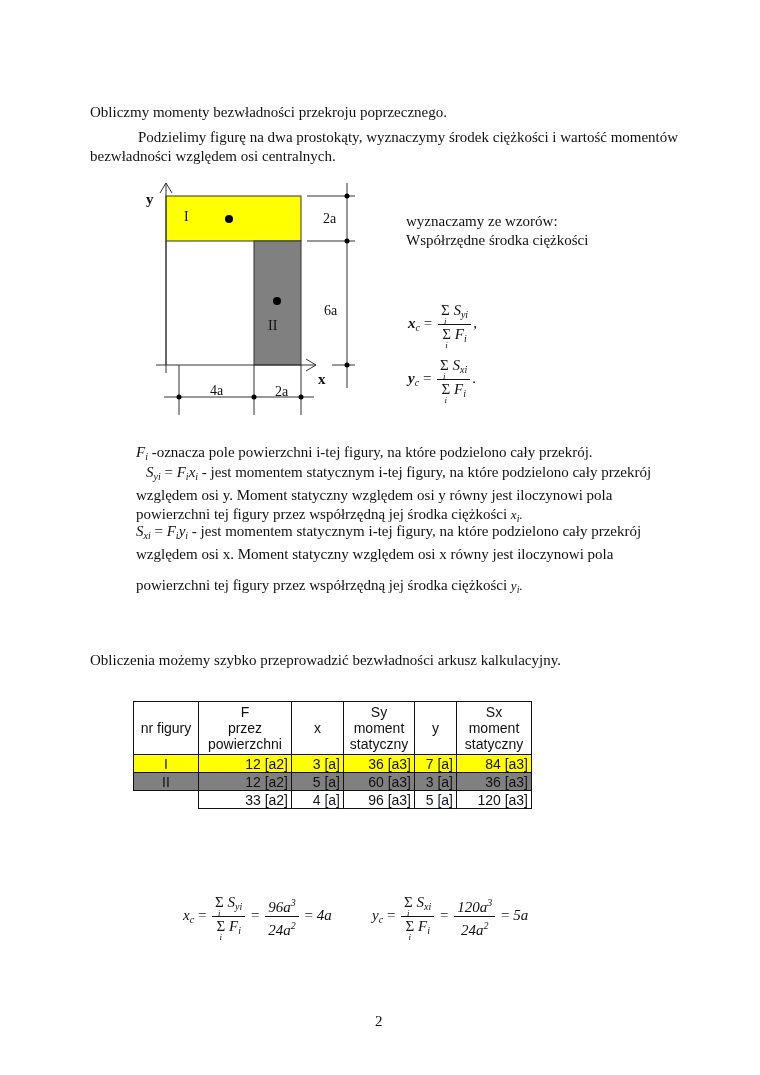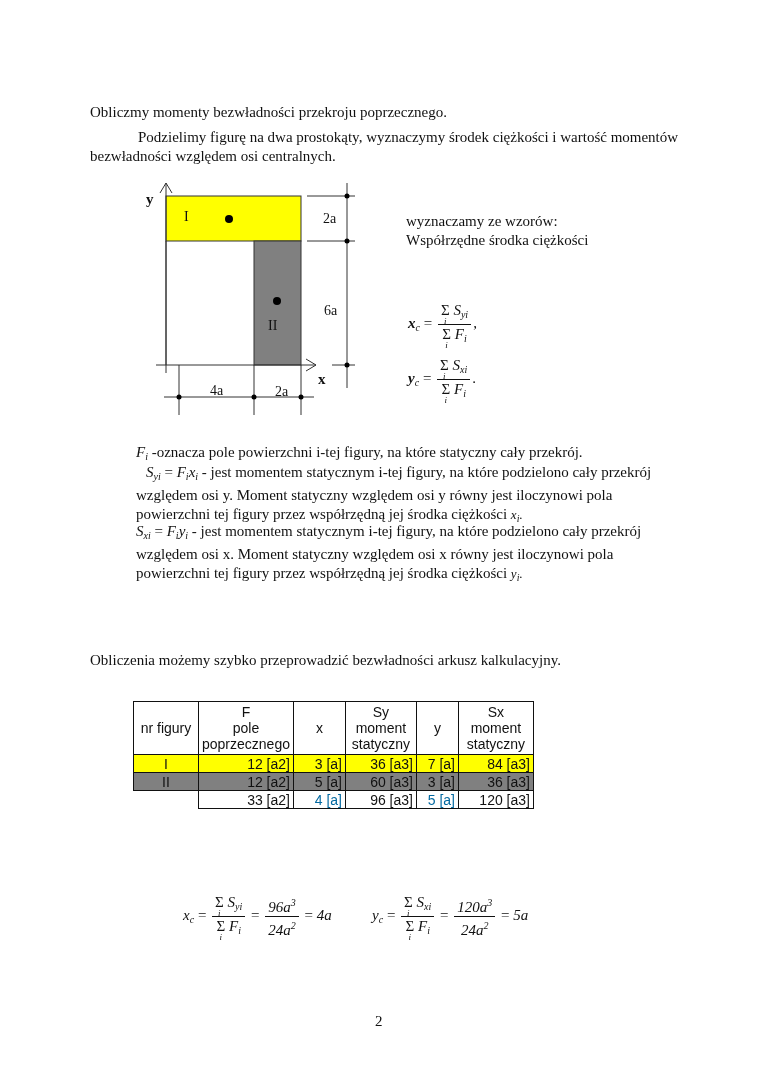--- a/index.html
+++ b/index.html
@@ -22,21 +22,21 @@
   .fline .n { font-style:normal; }
   
   #tbl { position:absolute; left:133px; top:701px; border-collapse:collapse; font-family:"Liberation Sans", sans-serif; font-size:14px; }
   #tbl td { border:1px solid #111; padding:0 3px; line-height:16px; }
   #tbl .hd td { text-align:center; vertical-align:middle; height:52px; }
   #tbl .r td { text-align:right; height:17px; }
   #tbl .yel td { background:#ffff00; }
   #tbl .gry td { background:#808080; }
   #tbl td.c { text-align:center; }
   #tbl td.none { border:none; background:transparent; }
-  .red { color:#0369a1; }
+  .red { color:#0f172a; }
 </style>
 </head>
 <body>
 
 <div class="p" style="top:93px;margin-top:10px;">Obliczmy  momenty bezwładności przekroju poprzecznego.</div>
 <div class="p" style="top:128px;margin-left:48px;">Podzielimy figurę na dwa prostokąty, wyznaczymy środek ciężkości i wartość momentów</div>
 <div class="p" style="top:147px;text-align:center;">bezwładności względem osi centralnych.</div>
 
 <div id="diagram">
   <svg width="250" height="240" viewBox="0 0 250 240" style="position:absolute;left:0;top:0">
@@ -94,38 +94,38 @@
     </span><span class="n">,</span>
 </div>
 <div class="fline" style="left:408px;top:319px;">
   <b>y</b><sub>c</sub> <span class="n">=</span>
   <span class="frac">
       <span class="num"><span class="sig">Σ<span class="i">i</span></span> S<sub>xi</sub></span>
       <span class="den"><span class="sig">Σ<span class="i">i</span></span> F<sub>i</sub></span>
     </span><span class="n">.</span>
 </div>
 
-<div class="p" style="left:136px;top:443px;"><span class="it">F<sub>i</sub></span><span> -oznacza pole powierzchni i-tej figury, na które statyczny cały przekrój.</span></div>
+<div class="p" style="left:136px;top:443px;"><span class="it">F<sub>i</sub></span><span> -oznacza pole powierzchni i-tej figury, na które podzielono cały przekrój.</span></div>
 <div class="p" style="left:146px;top:463px;"><span class="it">S<sub>yi</sub> </span>= <span class="it">F<sub>i</sub>x<sub>i</sub></span><span> - jest momentem statycznym i-tej figury, na które podzielono cały przekrój</span></div>
 <div class="p" style="left:136px;top:486px;">względem osi y. Moment statyczny względem osi y równy jest iloczynowi pola</div>
 <div class="p" style="left:136px;top:505px;"><span>powierzchni tej figury przez współrzędną jej środka ciężkości </span><span class="it" style="font-size:13px;"> x<sub>i</sub>.</span></div>
 <div class="p" style="left:136px;top:522px;"><span class="it">S<sub>xi</sub> </span>= <span class="it">F<sub>i</sub>y<sub>i</sub></span><span> - jest momentem statycznym i-tej figury, na które podzielono cały przekrój</span></div>
 <div class="p" style="left:136px;top:545px;">względem osi x. Moment statyczny względem osi x równy jest iloczynowi pola</div>
-<div class="p" style="left:136px;top:564px;"><span>powierzchni tej figury przez współrzędną jej środka ciężkości </span><span class="it" style="font-size:13px;"> y<sub>i</sub>.</span></div>
+<div class="p" style="left:136px;top:576px;"><span>powierzchni tej figury przez współrzędną jej środka ciężkości </span><span class="it" style="font-size:13px;"> y<sub>i</sub>.</span></div>
 
 <div class="p" style="top:651px;">Obliczenia możemy szybko przeprowadzić bezwładności arkusz kalkulacyjny.</div>
 
 <table id="tbl">
   <tbody>
       <tr class="hd">
     <td style="width:58px">nr figury</td>
     <td style="width:86px">
           <div>F</div>
-          <div>pole</div>
-          <div>poprzecznego</div>
+          <div>przez</div>
+          <div>powierzchni</div>
         </td>
     <td style="width:45px">x</td>
     <td style="width:64px">
           <div>Sy</div>
           <div>moment</div>
           <div>statyczny</div>
         </td>
     <td style="width:35px">y</td>
     <td style="width:68px">
           <div>Sx</div>

